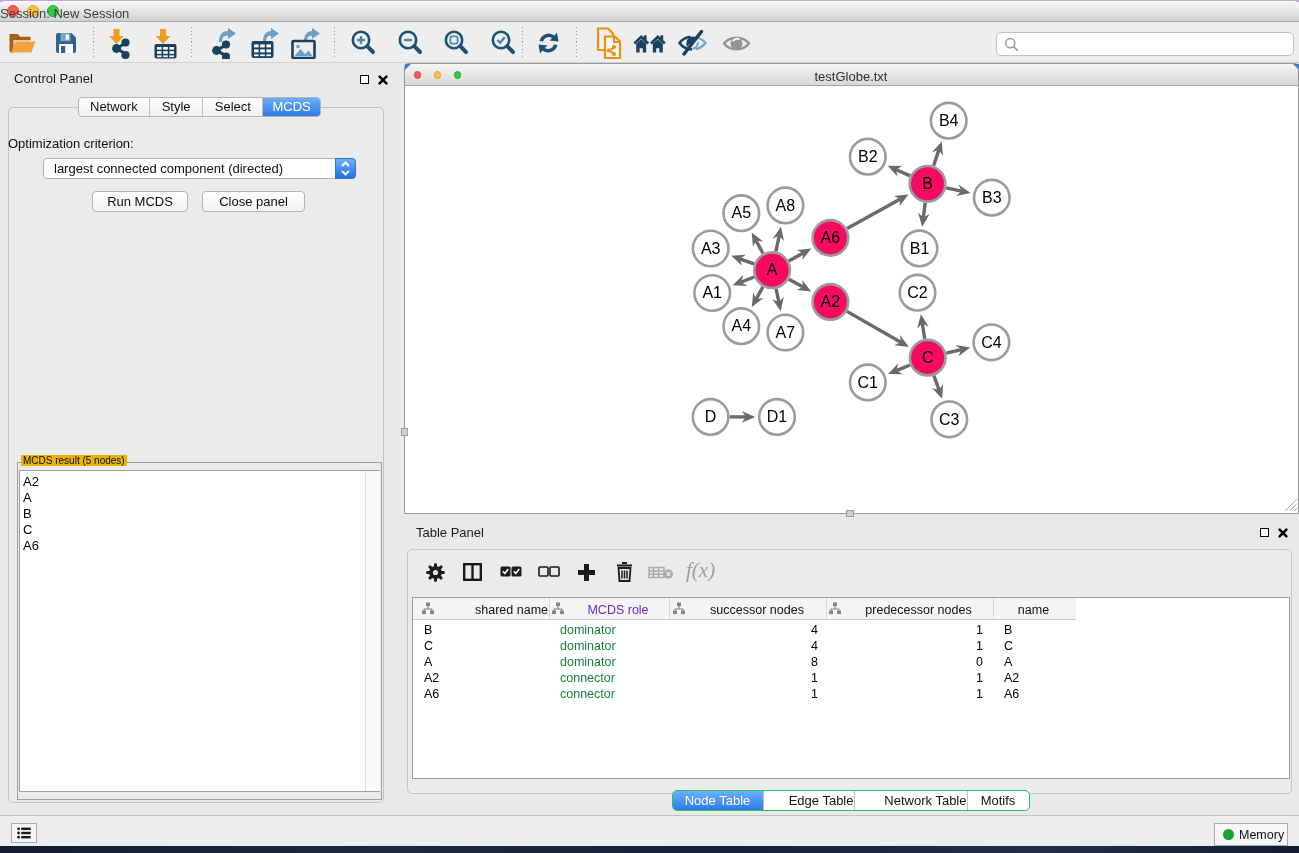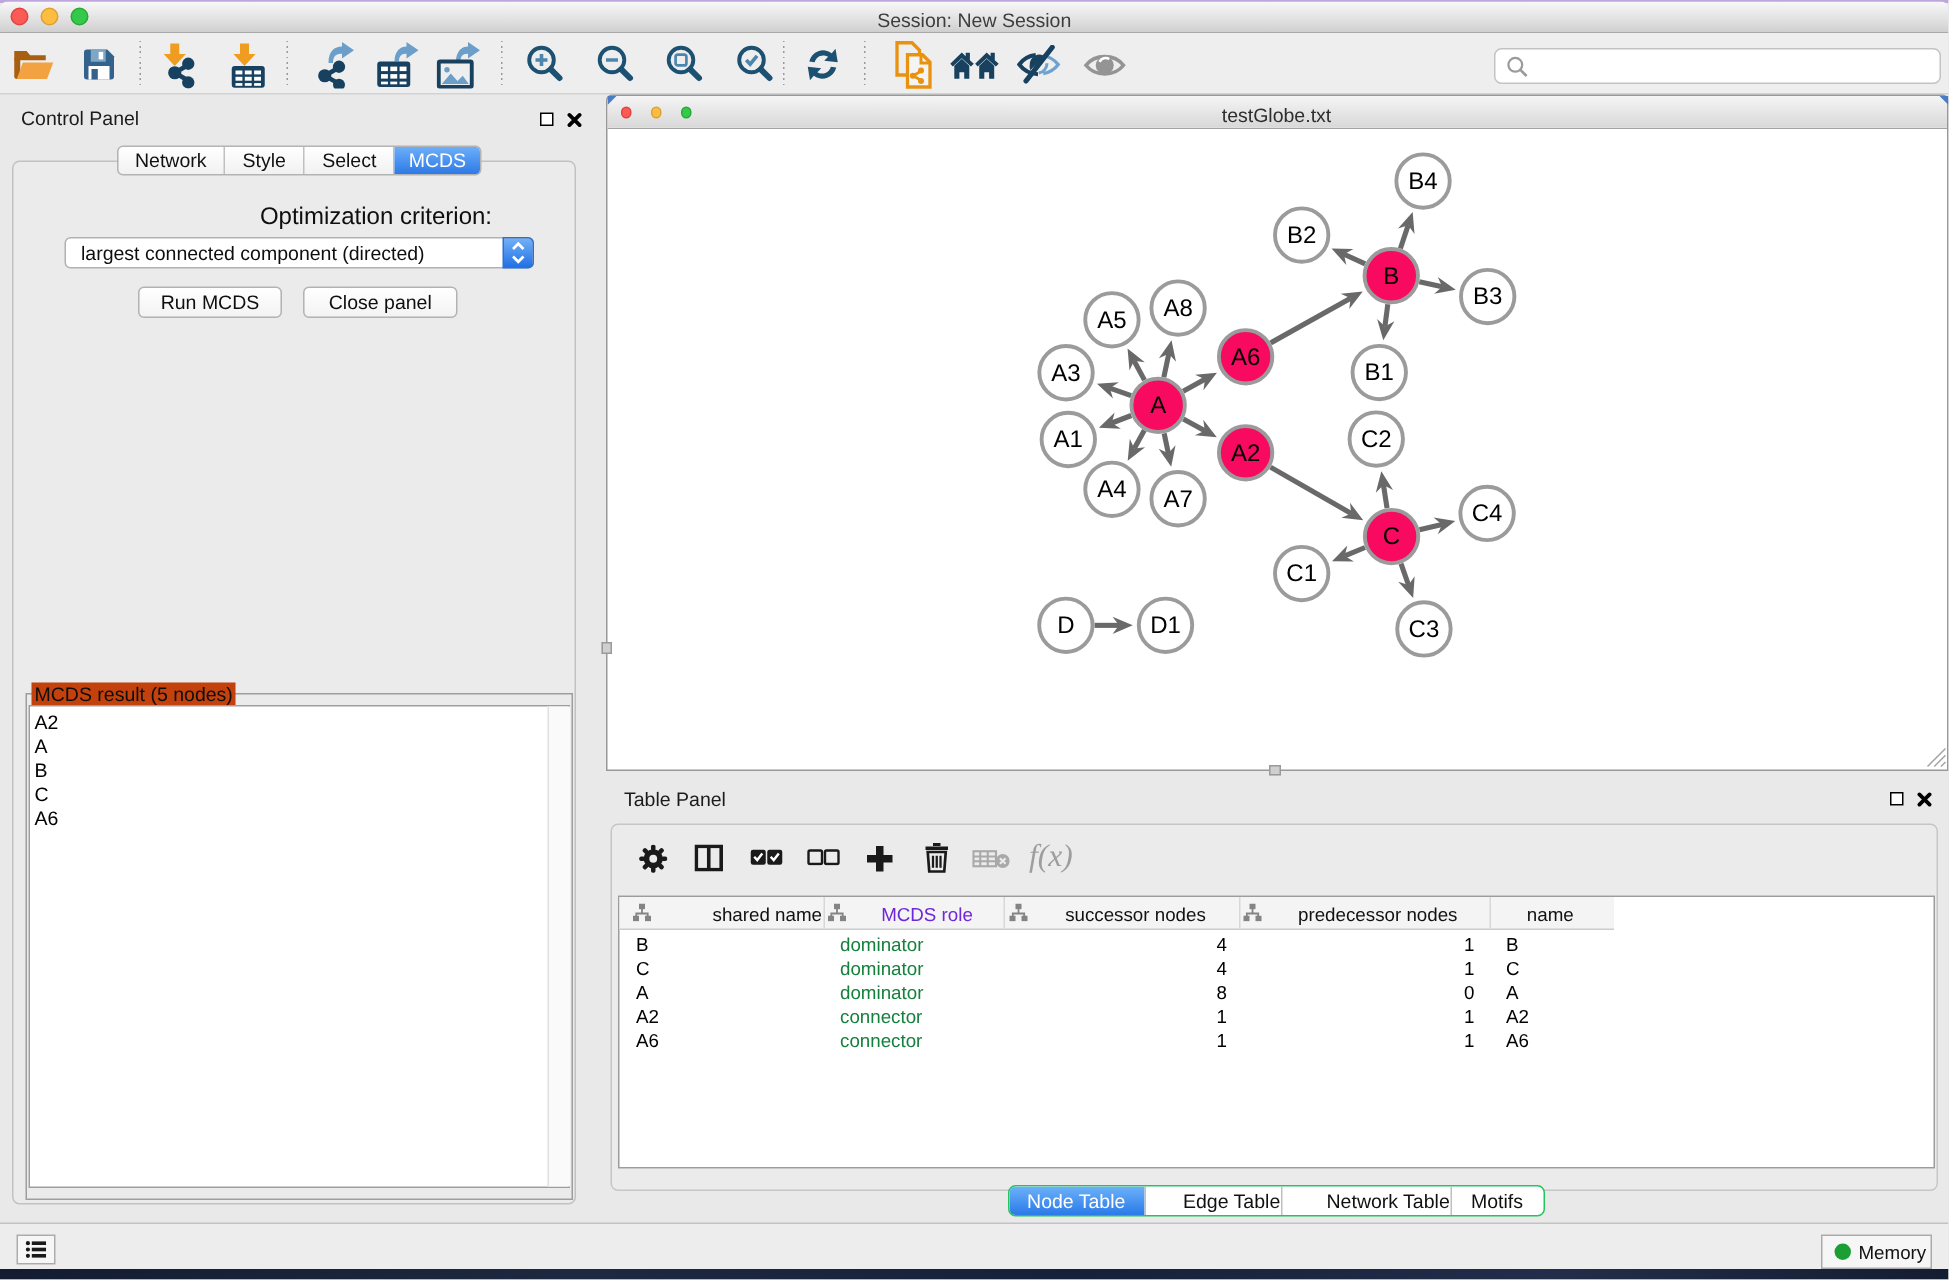--- a/index.html
+++ b/index.html
@@ -10,21 +10,21 @@
 </style></head>
 <body>
 
 <div class="abs" style="left:0;top:0;width:1299px;height:2px;background:#bda6dc"></div>
 <div class="abs" style="left:0;top:846px;width:1299px;height:7px;background:linear-gradient(90deg,#131c31,#1d2940 30%,#15203a 55%,#222e49 80%,#131c31)"></div>
 
 <div class="abs" style="left:0;top:1px;width:1299px;height:21px;background:linear-gradient(#f8f8f8,#dddddd 70%,#d0d0d0);border-bottom:1px solid #a9a9a9;border-radius:5px 5px 0 0"></div>
 <div class="abs" style="left:7px;top:5px;width:12px;height:12px;border-radius:50%;background:#fc5a54;border:1px solid #e1443e"></div>
 <div class="abs" style="left:27px;top:5px;width:12px;height:12px;border-radius:50%;background:#fdbd40;border:1px solid #e0a031"></div>
 <div class="abs" style="left:47px;top:5px;width:12px;height:12px;border-radius:50%;background:#35c94b;border:1px solid #24ab33"></div>
-<div class="abs" style="left:0;top:6px;width:1299px;text-align:center;font-size:13px;color:#3d3d3d">Session: New Session</div>
+<div class="abs" style="left:0;top:6px;width:1299px;text-align:left;font-size:13px;color:#3d3d3d">Session: New Session</div>
 
 <div class="abs" style="left:0;top:22px;width:1299px;height:41px;background:#eeeeee;border-bottom:1px solid #d2d2d2"></div>
 
 <div class="abs" style="left:93px;top:27px;width:1px;height:32px;background:repeating-linear-gradient(#9a9a9a 0 1.2px,transparent 1.2px 3.6px)"></div>
 <div class="abs" style="left:191px;top:27px;width:1px;height:32px;background:repeating-linear-gradient(#9a9a9a 0 1.2px,transparent 1.2px 3.6px)"></div>
 <div class="abs" style="left:334px;top:27px;width:1px;height:32px;background:repeating-linear-gradient(#9a9a9a 0 1.2px,transparent 1.2px 3.6px)"></div>
 <div class="abs" style="left:522px;top:27px;width:1px;height:32px;background:repeating-linear-gradient(#9a9a9a 0 1.2px,transparent 1.2px 3.6px)"></div>
 <div class="abs" style="left:576px;top:27px;width:1px;height:32px;background:repeating-linear-gradient(#9a9a9a 0 1.2px,transparent 1.2px 3.6px)"></div>
 
 <svg class="ico" style="left:8px;top:31px" width="29" height="24" viewBox="0 0 29 24">
@@ -184,34 +184,34 @@
 
 <div class="abs" style="left:8px;top:107px;width:376px;height:696px;background:#ebebeb;border:1px solid #c2c2c2;border-radius:5px"></div>
 
 <div class="abs" style="left:78px;top:97px;width:243px;height:19.5px;display:flex;border:1px solid #b4b4b4;border-radius:4px;background:linear-gradient(#ffffff,#f1f1f1);overflow:hidden">
 <div style="width:71px;border-right:1px solid #c0c0c0;font-size:13px;color:#111;text-align:center;line-height:18px">Network</div>
 <div style="width:54px;border-right:1px solid #c0c0c0;font-size:13px;color:#111;text-align:center;line-height:18px">Style</div>
 <div style="width:60px;border-right:1px solid #c0c0c0;font-size:13px;color:#111;text-align:center;line-height:18px">Select</div>
 <div style="width:57px;background:linear-gradient(#6caefa,#2e7ae6);font-size:13px;color:#fff;text-align:center;line-height:18px">MCDS</div>
 </div>
 
-<div class="abs" style="left:8px;top:136px;width:320px;text-align:right;font-size:16px;color:#0e0e0e">Optimization criterion:</div>
+<div class="abs" style="left:8px;top:136px;width:320px;text-align:left;font-size:13px;color:#0e0e0e">Optimization criterion:</div>
 <div class="abs" style="left:43px;top:158px;width:313px;height:21px;background:#fff;border:1px solid #b1b1b1;border-radius:4px"></div>
 <div class="abs" style="left:54px;top:161px;font-size:13px;color:#0e0e0e">largest connected component (directed)</div>
 <div class="abs" style="left:335px;top:158px;width:21px;height:21px;background:linear-gradient(#71b1f7,#2271e5);border:1px solid #2e6fd0;border-radius:0 4px 4px 0"></div>
 <svg class="ico" style="left:340px;top:161px" width="11" height="15" viewBox="0 0 11 15">
 <path d="M2,5 L5.5,1.5 L9,5" fill="none" stroke="#fff" stroke-width="1.8"></path>
 <path d="M2,10 L5.5,13.5 L9,10" fill="none" stroke="#fff" stroke-width="1.8"></path>
 </svg>
 
 <div class="abs" style="left:92px;top:191px;width:96px;height:21px;background:linear-gradient(#ffffff,#f3f3f3);border:1px solid #b3b3b3;border-radius:4px;font-size:13px;color:#0e0e0e;text-align:center;line-height:19px">Run MCDS</div>
 <div class="abs" style="left:202px;top:191px;width:103px;height:21px;background:linear-gradient(#ffffff,#f3f3f3);border:1px solid #b3b3b3;border-radius:4px;font-size:13px;color:#0e0e0e;text-align:center;line-height:19px">Close panel</div>
 
 <div class="abs" style="left:17px;top:462px;width:365px;height:338px;border:1px solid #9e9e9e"></div>
-<div class="abs" style="left:21px;top:455px;font-size:13px;color:#0e0e0e;background:#c2410c;padding:0 2px">MCDS result (5 nodes)</div>
+<div class="abs" style="left:21px;top:455px;font-size:10px;color:#0e0e0e;background:#eab308;padding:0 2px">MCDS result (5 nodes)</div>
 <div class="abs" style="left:19px;top:470px;width:361px;height:322px;background:#fff;border:1px solid #9e9e9e"></div>
 <div class="abs" style="left:365px;top:471px;width:15px;height:320px;background:#fafafa;border-left:1px solid #e0e0e0"></div>
 <div class="abs" style="left:23px;top:474px;font-size:13px;color:#000;line-height:16px">A2<br>A<br>B<br>C<br>A6</div>
 
 <div class="abs" style="left:403.5px;top:63px;width:895.5px;height:450.5px;border:1px solid #989898;border-radius:4px 4px 0 0;background:#fff"></div>
 <div class="abs" style="left:404.5px;top:64px;width:893.5px;height:22px;background:linear-gradient(#f5f5f5,#d8d8d8);border-bottom:1px solid #a2a2a2;border-radius:3px 3px 0 0"></div>
 
 <svg class="ico" style="left:404.5px;top:64px" width="6" height="6" viewBox="0 0 6 6">
     <path d="M0,0 H6 L0,6 z" fill="#4a7bc4"></path>
   </svg>

